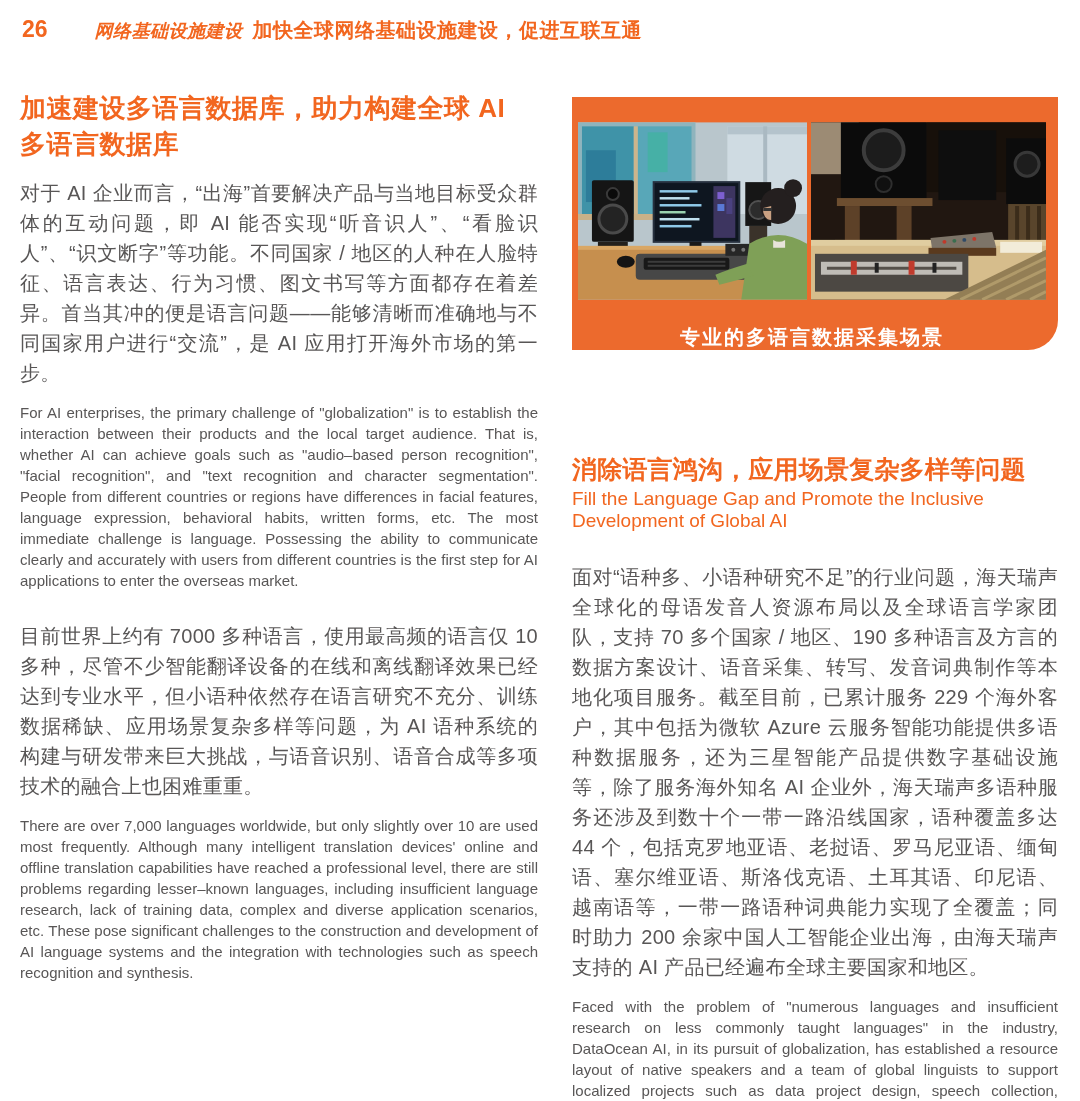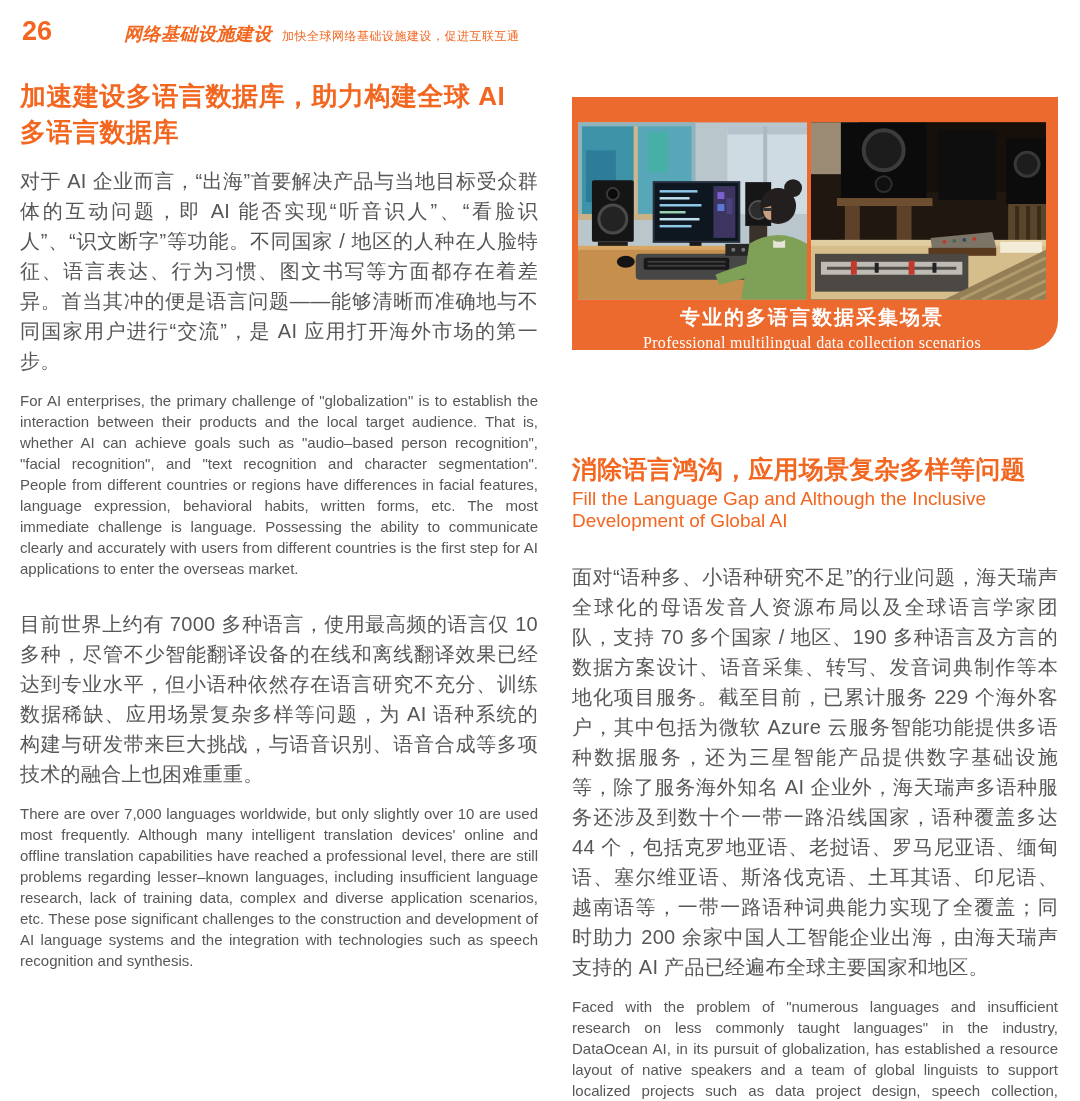--- a/index.html
+++ b/index.html
@@ -12,25 +12,25 @@
   html,body{margin:0;padding:0;}
   body{
     width:1080px;height:1101px;position:relative;overflow:hidden;
     background:#fff;font-family:"Liberation Sans",sans-serif;
   }
   
   .page-header{
     position:absolute;top:16px;left:22px;width:1040px;
     display:flex;align-items:baseline;color:var(--accent);
   }
-  .page-num{font-size:27px;font-weight:bold;margin-right:72px;}
+  .page-num{font-size:23px;font-weight:bold;margin-right:47px;}
   .chapter{font-size:18px;font-weight:bold;margin-right:10px;letter-spacing:0.5px;font-style:italic;}
-  .chapter-sub{font-size:12px;font-weight:normal;letter-spacing:0.5px;}
-  
-  .col-left{position:absolute;left:20px;top:78px;width:518px;}
+  .chapter-sub{font-size:20px;font-weight:bold;letter-spacing:0.5px;}
+  
+  .col-left{position:absolute;left:20px;top:90px;width:518px;}
   .col-right{position:absolute;left:572px;top:97px;width:486px;}
   
   .title-zh{
     margin:0;color:var(--accent);font-weight:bold;
     font-size:26px;line-height:36px;letter-spacing:0.5px;
   }
   .subtitle-en{
     margin:4px 0 0;color:var(--accent);
     font-size:19px;line-height:22px;font-weight:normal;
   }
@@ -51,21 +51,21 @@
   
   .photo-card{
     margin:0;background:var(--card_bg);
     border-radius:0 0 30px 0;
     width:486px;height:253px;
     padding:25px 12px 0 6px;
   }
   .photos{display:flex;gap:4px;height:178px;overflow:hidden;}
   .photos svg{display:block;height:178px;}
   .photo-caption{text-align:center;color:var(--white);font-family:"Liberation Serif",serif;}
-  .cap-zh{font-size:20px;font-weight:bold;margin-top:4px;letter-spacing:2px;}
+  .cap-zh{font-size:20px;font-weight:bold;margin-top:24px;letter-spacing:2px;}
   .cap-en{font-size:16px;margin-top:3px;letter-spacing:0.3px;}
   .section2{margin-top:104px;}
 </style>
 </head>
 <body>
 
 <div class="page-header">
   <span class="page-num">26</span>
   <span class="chapter">网络基础设施建设</span>
   <span class="chapter-sub">加快全球网络基础设施建设，促进互联互通</span>
@@ -193,18 +193,18 @@
       </svg>
     </div>
     <figcaption class="photo-caption">
       <div class="cap-zh">专业的多语言数据采集场景</div>
       <div class="cap-en">Professional multilingual data collection scenarios</div>
     </figcaption>
   </figure>
 
   <section class="section2">
     <h2 class="title2-zh">消除语言鸿沟，应用场景复杂多样等问题</h2>
-    <p class="subtitle-en">Fill the Language Gap and Although the Inclusive Development of Global AI</p>
+    <p class="subtitle-en">Fill the Language Gap and Promote the Inclusive Development of Global AI</p>
     <p class="zh-body">面对“语种多、小语种研究不足”的行业问题，海天瑞声全球化的母语发音人资源布局以及全球语言学家团队，支持 70 多个国家 / 地区、190 多种语言及方言的数据方案设计、语音采集、转写、发音词典制作等本地化项目服务。截至目前，已累计服务 229 个海外客户，其中包括为微软 Azure 云服务智能功能提供多语种数据服务，还为三星智能产品提供数字基础设施等，除了服务海外知名 AI 企业外，海天瑞声多语种服务还涉及到数十个一带一路沿线国家，语种覆盖多达 44 个，包括克罗地亚语、老挝语、罗马尼亚语、缅甸语、塞尔维亚语、斯洛伐克语、土耳其语、印尼语、越南语等，一带一路语种词典能力实现了全覆盖；同时助力 200 余家中国人工智能企业出海，由海天瑞声支持的 AI 产品已经遍布全球主要国家和地区。</p>
     <p class="en-body">Faced with the problem of "numerous languages and insufficient research on less commonly taught languages" in the industry, DataOcean AI, in its pursuit of globalization, has established a resource layout of native speakers and a team of global linguists to support localized projects such as data project design, speech collection, transcription, and lexicon production for over 70 countries/regions and more than 190 languages and dialects. Up to</p>
   </section>
 
 </aside>
 
 </body></html>

